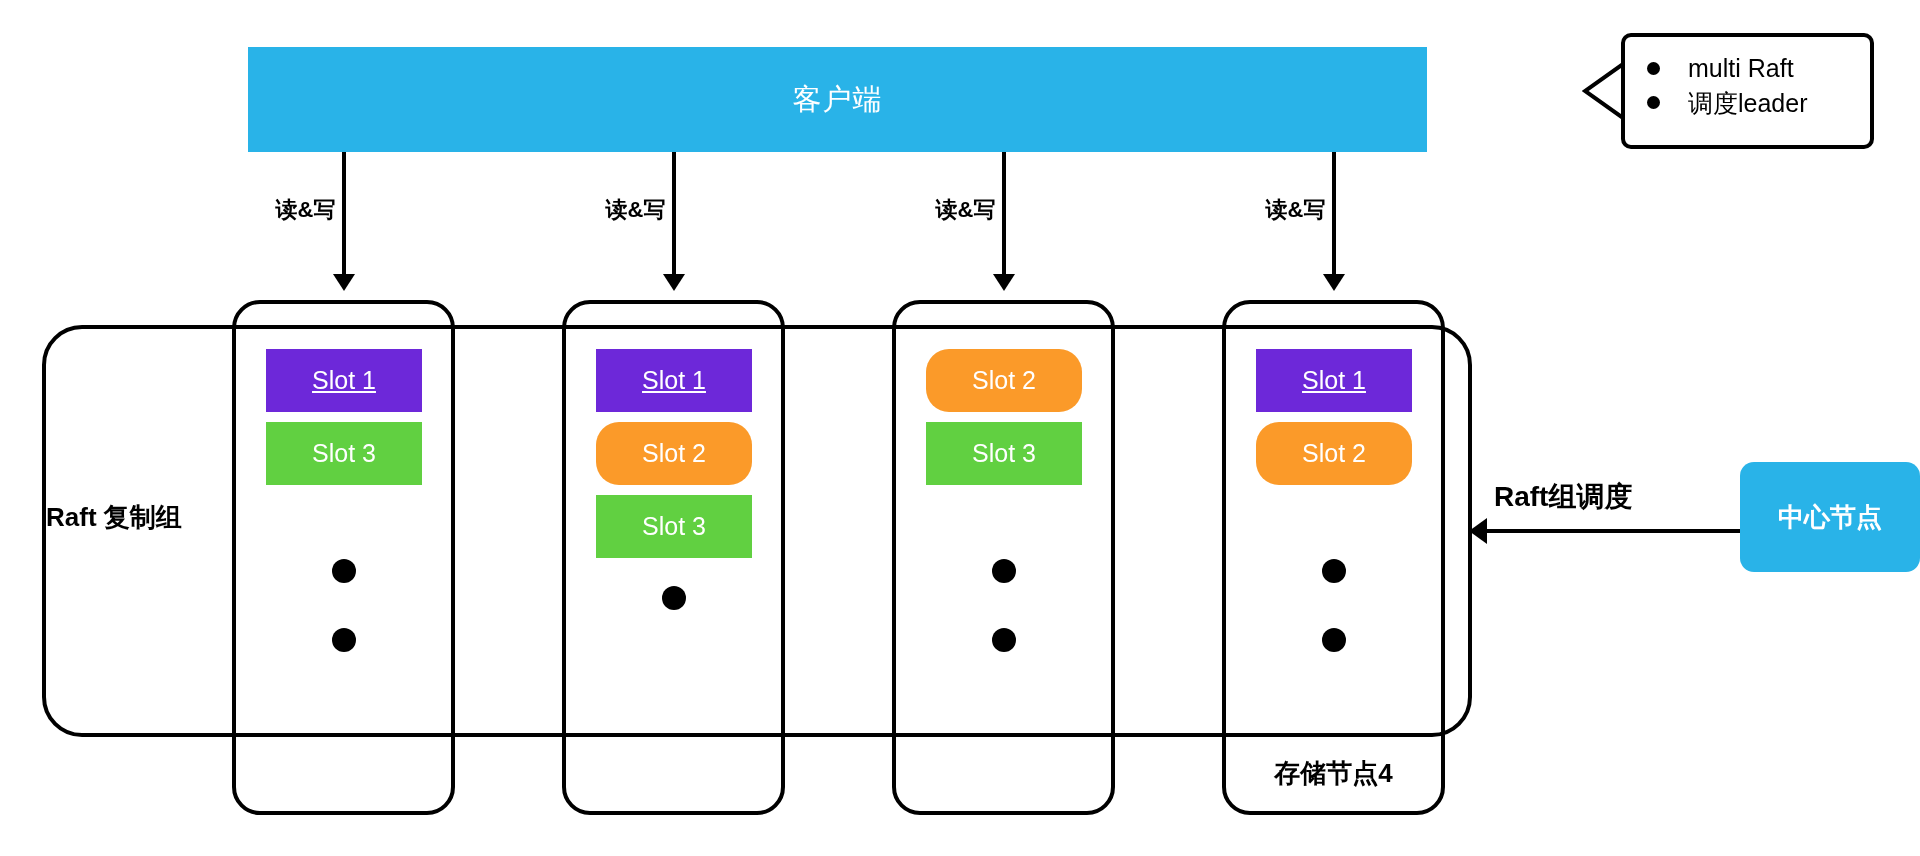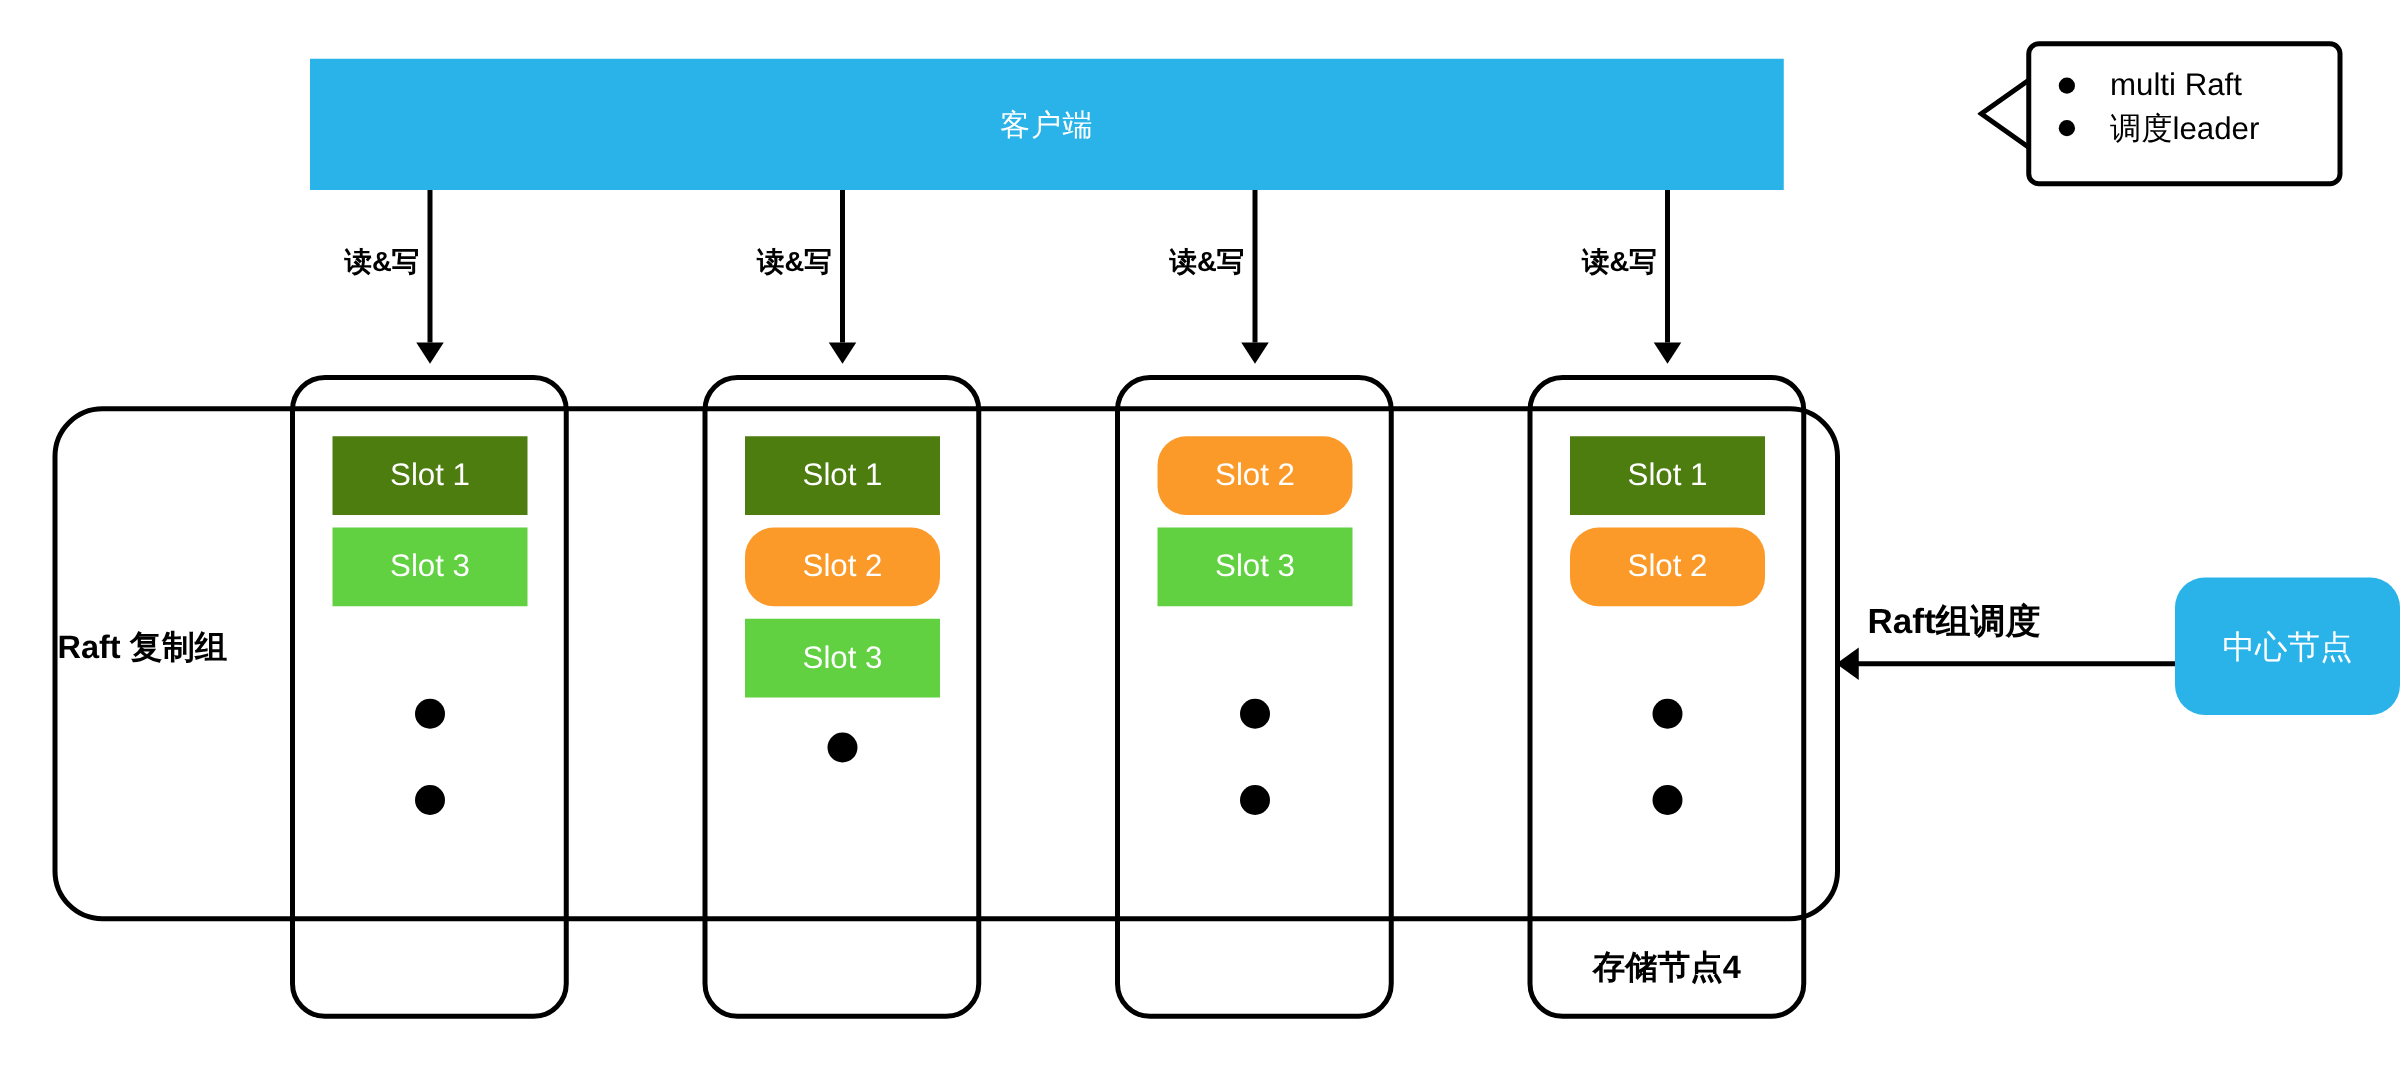--- a/index.html
+++ b/index.html
@@ -9,21 +9,21 @@
 
   .abs{position:absolute;box-sizing:border-box;}
 
   
   .client-bar{
     left:248px;top:47px;width:1179px;height:105px;
     background:var(--accent,#29b3e8);
     display:flex;align-items:center;justify-content:center;
   }
   .client-bar .label{
-    color:#ffffff;font-size:24px;letter-spacing:1px;
+    color:#ffffff;font-size:29px;letter-spacing:1px;
   }
 
   
   .arrow-line{
     width:4px;background:#000;
   }
   .arrow-head{
     width:0;height:0;
     border-left:11px solid transparent;
     border-right:11px solid transparent;
@@ -53,37 +53,37 @@
   }
   .node-inner{
     position:relative;width:100%;height:100%;
     display:flex;flex-direction:column;align-items:center;
   }
   .slot{
     width:156px;height:63px;margin-top:0;
     display:flex;align-items:center;justify-content:center;
     color:#ffffff;font-size:25px;
   }
-  .slot.blue{background:#4d7c0f;}
+  .slot.blue{background:#6d28d9;text-decoration:underline;}
   .slot.orange{background:#fb9a29;border-radius:23px;}
   .slot.green{background:#61d041;}
   .dot{
     width:24px;height:24px;border-radius:50%;background:#000;
   }
   .node-name{
     position:absolute;left:0;width:100%;top:452px;
     text-align:center;font-size:26px;font-weight:bold;color:#000;
     white-space:nowrap;
   }
 
   
   .center-node{
     left:1740px;top:462px;width:180px;height:110px;
-    background:var(--accent,#29b3e8);border-radius:24px;
-    display:flex;align-items:center;justify-content:center;
+    background:var(--accent,#29b3e8);border-radius:14px;
+    display:flex;align-items:center;justify-content:center;font-weight:bold;
   }
   .center-node .label{color:#ffffff;font-size:26px;}
 
   .sched-line{
     left:1484px;top:529px;width:258px;height:4px;background:#000;
   }
   .sched-head{
     left:1469px;top:518px;width:0;height:0;
     border-top:13px solid transparent;
     border-bottom:13px solid transparent;

